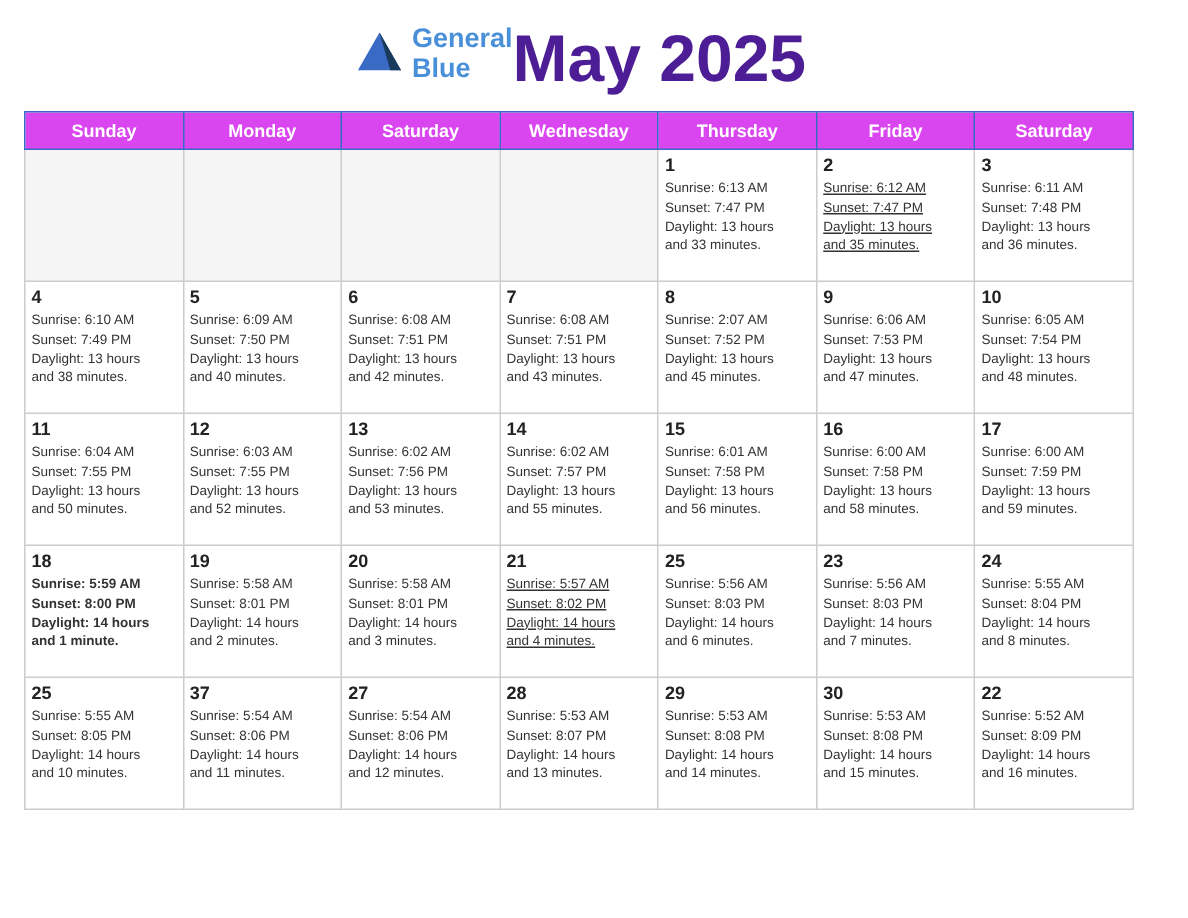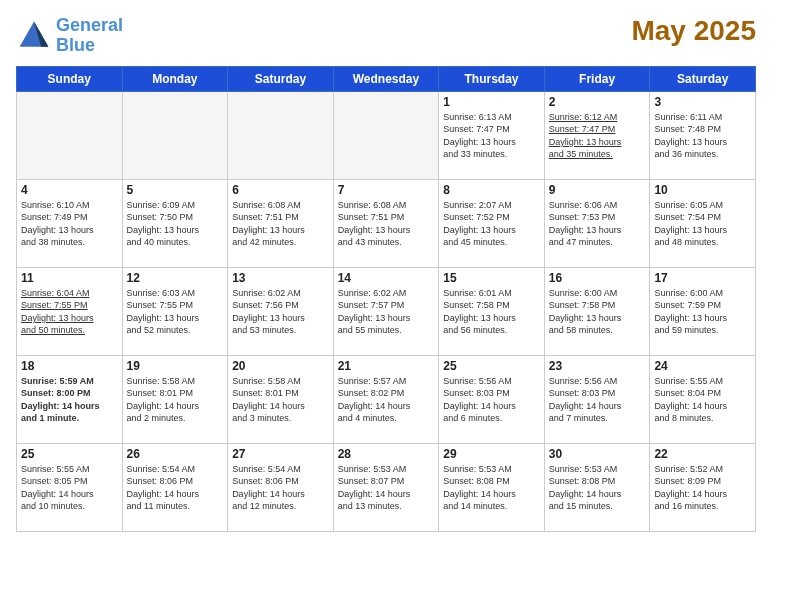--- a/index.html
+++ b/index.html
@@ -9,20 +9,21 @@
       font-family: Arial, sans-serif;
       background: #fff;
       overflow: hidden;
     }
     .page {
       width: 772px;
       height: 612px;
       padding: 16px;
       display: flex;
       flex-direction: column;
+      align-items: center;
     }
     .header {
       display: flex;
       align-items: flex-start;
       justify-content: space-between;
       margin-bottom: 10px;
     }
     .logo {
       display: flex;
       align-items: center;
@@ -38,36 +39,36 @@
       color: #4a90d9;
     }
     .logo-icon {
       width: 36px;
       height: 36px;
     }
     .title-block {
       text-align: right;
     }
     .month-title {
-      font-size: 28px;
+      font-size: 44px;
       font-weight: bold;
-      color: #a16207;
+      color: #4c1d95;
       line-height: 1.1;
     }
     .location {
       font-size: 13px;
       color: #444;
     }
     table {
       width: 100%;
       border-collapse: collapse;
       table-layout: fixed;
     }
     .day-header {
-      background: #1d4ed8;
+      background: #d946ef;
       color: #fff;
       font-size: 12px;
       font-weight: bold;
       text-align: center;
       padding: 5px 2px;
       border: 1px solid #3a6bc4;
     }
     .day-cell {
       vertical-align: top;
       border: 1px solid #ccc;
@@ -202,21 +203,21 @@
             <div class="day-num">10</div>
             <div class="day-info" style="white-space: pre-line;">Sunrise: 6:05 AM
 Sunset: 7:54 PM
 Daylight: 13 hours
 and 48 minutes.</div>
           </td>
         </tr>
         <tr class="week-row">
           <td class="day-cell">
             <div class="day-num">11</div>
-            <div class="day-info" style="white-space: pre-line; text-decoration: underline;">Sunrise: 6:04 AM
+            <div class="day-info" style="white-space: pre-line;">Sunrise: 6:04 AM
 Sunset: 7:55 PM
 Daylight: 13 hours
 and 50 minutes.</div>
           </td>
           <td class="day-cell">
             <div class="day-num">12</div>
             <div class="day-info" style="white-space: pre-line;">Sunrise: 6:03 AM
 Sunset: 7:55 PM
 Daylight: 13 hours
 and 52 minutes.</div>
@@ -274,21 +275,21 @@
           </td>
           <td class="day-cell">
             <div class="day-num">20</div>
             <div class="day-info" style="white-space: pre-line;">Sunrise: 5:58 AM
 Sunset: 8:01 PM
 Daylight: 14 hours
 and 3 minutes.</div>
           </td>
           <td class="day-cell">
             <div class="day-num">21</div>
-            <div class="day-info" style="white-space: pre-line;">Sunrise: 5:57 AM
+            <div class="day-info" style="white-space: pre-line; text-decoration: underline;">Sunrise: 5:57 AM
 Sunset: 8:02 PM
 Daylight: 14 hours
 and 4 minutes.</div>
           </td>
           <td class="day-cell">
             <div class="day-num">25</div>
             <div class="day-info" style="white-space: pre-line;">Sunrise: 5:56 AM
 Sunset: 8:03 PM
 Daylight: 14 hours
 and 6 minutes.</div>
@@ -310,21 +311,21 @@
         </tr>
         <tr class="week-row">
           <td class="day-cell">
             <div class="day-num">25</div>
             <div class="day-info" style="white-space: pre-line;">Sunrise: 5:55 AM
 Sunset: 8:05 PM
 Daylight: 14 hours
 and 10 minutes.</div>
           </td>
           <td class="day-cell">
-            <div class="day-num">26</div>
+            <div class="day-num">37</div>
             <div class="day-info" style="white-space: pre-line;">Sunrise: 5:54 AM
 Sunset: 8:06 PM
 Daylight: 14 hours
 and 11 minutes.</div>
           </td>
           <td class="day-cell">
             <div class="day-num">27</div>
             <div class="day-info" style="white-space: pre-line;">Sunrise: 5:54 AM
 Sunset: 8:06 PM
 Daylight: 14 hours

